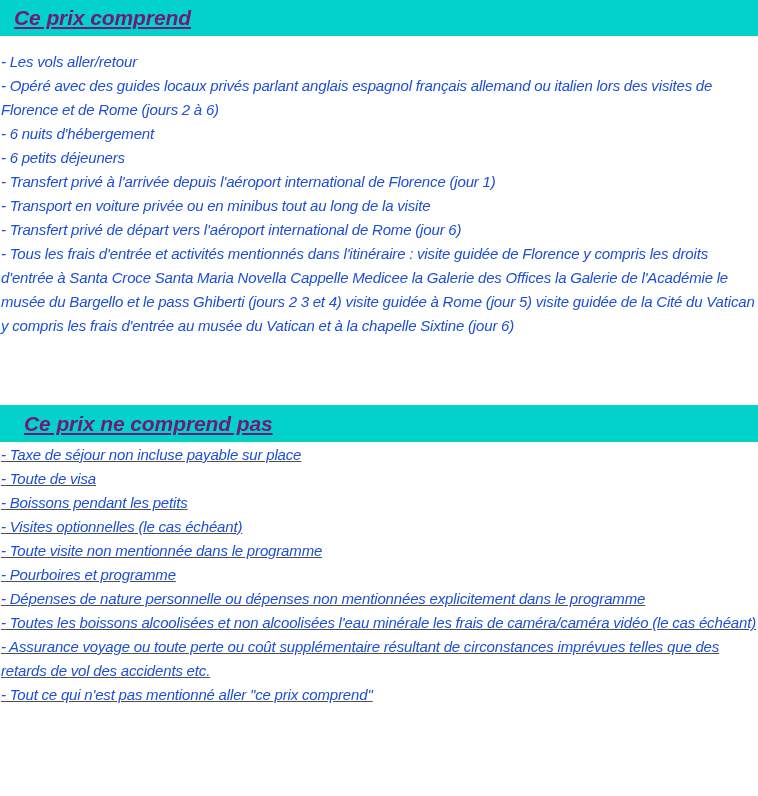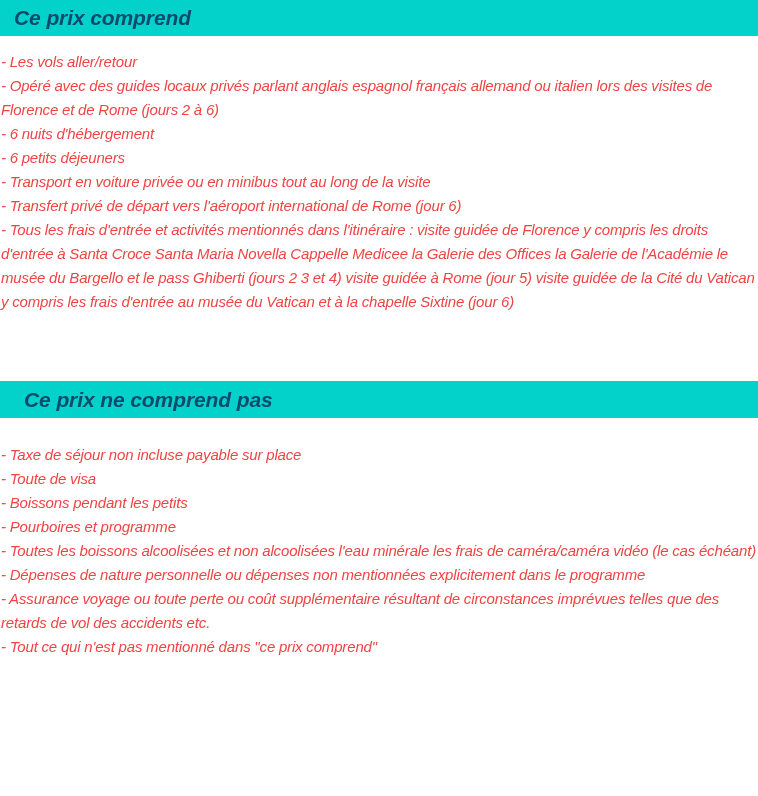--- a/index.html
+++ b/index.html
@@ -14,93 +14,98 @@
     overflow: hidden;
     font-family: "Liberation Sans", sans-serif;
     color: #4f4f4f;
   }
   .page {
     width: 758px;
     position: relative;
   }
   .section-header {
     background: #03d2cb;
-    color: #0c4a6e;
+    color: #701a75;
     font-style: italic;
     font-weight: bold;
     font-size: 21px;
     line-height: 36px;
     height: 36px;
     padding: 0 0 0 14px;
     box-sizing: border-box;
     letter-spacing: -0.1px;
     white-space: nowrap;
     overflow: hidden;
+    text-decoration: underline;
   }
   .section-header.second {
     height: 37px;
     line-height: 37px;
     padding-left: 24px;
   }
   .list {
     padding: 0;
     margin: 0;
     list-style: none;
   }
   .list-item {
     font-style: italic;
     font-size: 15px;
     line-height: 24px;
-    color: #ef4444;
+    color: #1d4ed8;
     padding: 0 0 0 1px;
     margin: 0;
     letter-spacing: -0.15px;
     word-spacing: -0.2px;
   }
   .gap-after-first-list {
     height: 67px;
   }
   .first-list-wrap {
     padding-top: 14px;
   }
   .second-list-wrap {
-    padding-top: 25px;
+    padding-top: 1px;
+    text-decoration: underline;
   }
 </style>
 </head>
 <body>
 
 <div class="page">
 
   <div class="section">
     <div class="section-header">Ce prix comprend</div>
     <div class="first-list-wrap">
       <ul class="list">
         <li class="list-item">- Les vols aller/retour</li>
         <li class="list-item">- Opéré avec des guides locaux privés parlant anglais espagnol français allemand ou italien lors des visites de Florence et de Rome (jours 2 à 6)</li>
         <li class="list-item">- 6 nuits d'hébergement</li>
         <li class="list-item">- 6 petits déjeuners</li>
+        <li class="list-item">- Transfert privé à l'arrivée depuis l'aéroport international de Florence (jour 1)</li>
         <li class="list-item">- Transport en voiture privée ou en minibus tout au long de la visite</li>
         <li class="list-item">- Transfert privé de départ vers l'aéroport international de Rome (jour 6)</li>
         <li class="list-item">- Tous les frais d'entrée et activités mentionnés dans l'itinéraire : visite guidée de Florence y compris les droits d'entrée à Santa Croce Santa Maria Novella Cappelle Medicee la Galerie des Offices la Galerie de l'Académie le musée du Bargello et le pass Ghiberti (jours 2 3 et 4) visite guidée à Rome (jour 5) visite guidée de la Cité du Vatican y compris les frais d'entrée au musée du Vatican et à la chapelle Sixtine (jour 6)</li>
       </ul>
     </div>
   </div>
 
   <div class="gap-after-first-list"></div>
 
   <div class="section">
     <div class="section-header second">Ce prix ne comprend pas</div>
     <div class="second-list-wrap">
       <ul class="list">
         <li class="list-item">- Taxe de séjour non incluse payable sur place</li>
         <li class="list-item">- Toute de visa</li>
         <li class="list-item">- Boissons pendant les petits</li>
+        <li class="list-item">- Visites optionnelles (le cas échéant)</li>
+        <li class="list-item">- Toute visite non mentionnée dans le programme</li>
         <li class="list-item">- Pourboires et programme</li>
+        <li class="list-item">- Dépenses de nature personnelle ou dépenses non mentionnées explicitement dans le programme</li>
         <li class="list-item">- Toutes les boissons alcoolisées et non alcoolisées l'eau minérale les frais de caméra/caméra vidéo (le cas échéant)</li>
-        <li class="list-item">- Dépenses de nature personnelle ou dépenses non mentionnées explicitement dans le programme</li>
         <li class="list-item">- Assurance voyage ou toute perte ou coût supplémentaire résultant de circonstances imprévues telles que des retards de vol des accidents etc.</li>
-        <li class="list-item">- Tout ce qui n'est pas mentionné dans "ce prix comprend"</li>
+        <li class="list-item">- Tout ce qui n'est pas mentionné aller "ce prix comprend"</li>
       </ul>
     </div>
   </div>
 
 </div>
 
 </body></html>

